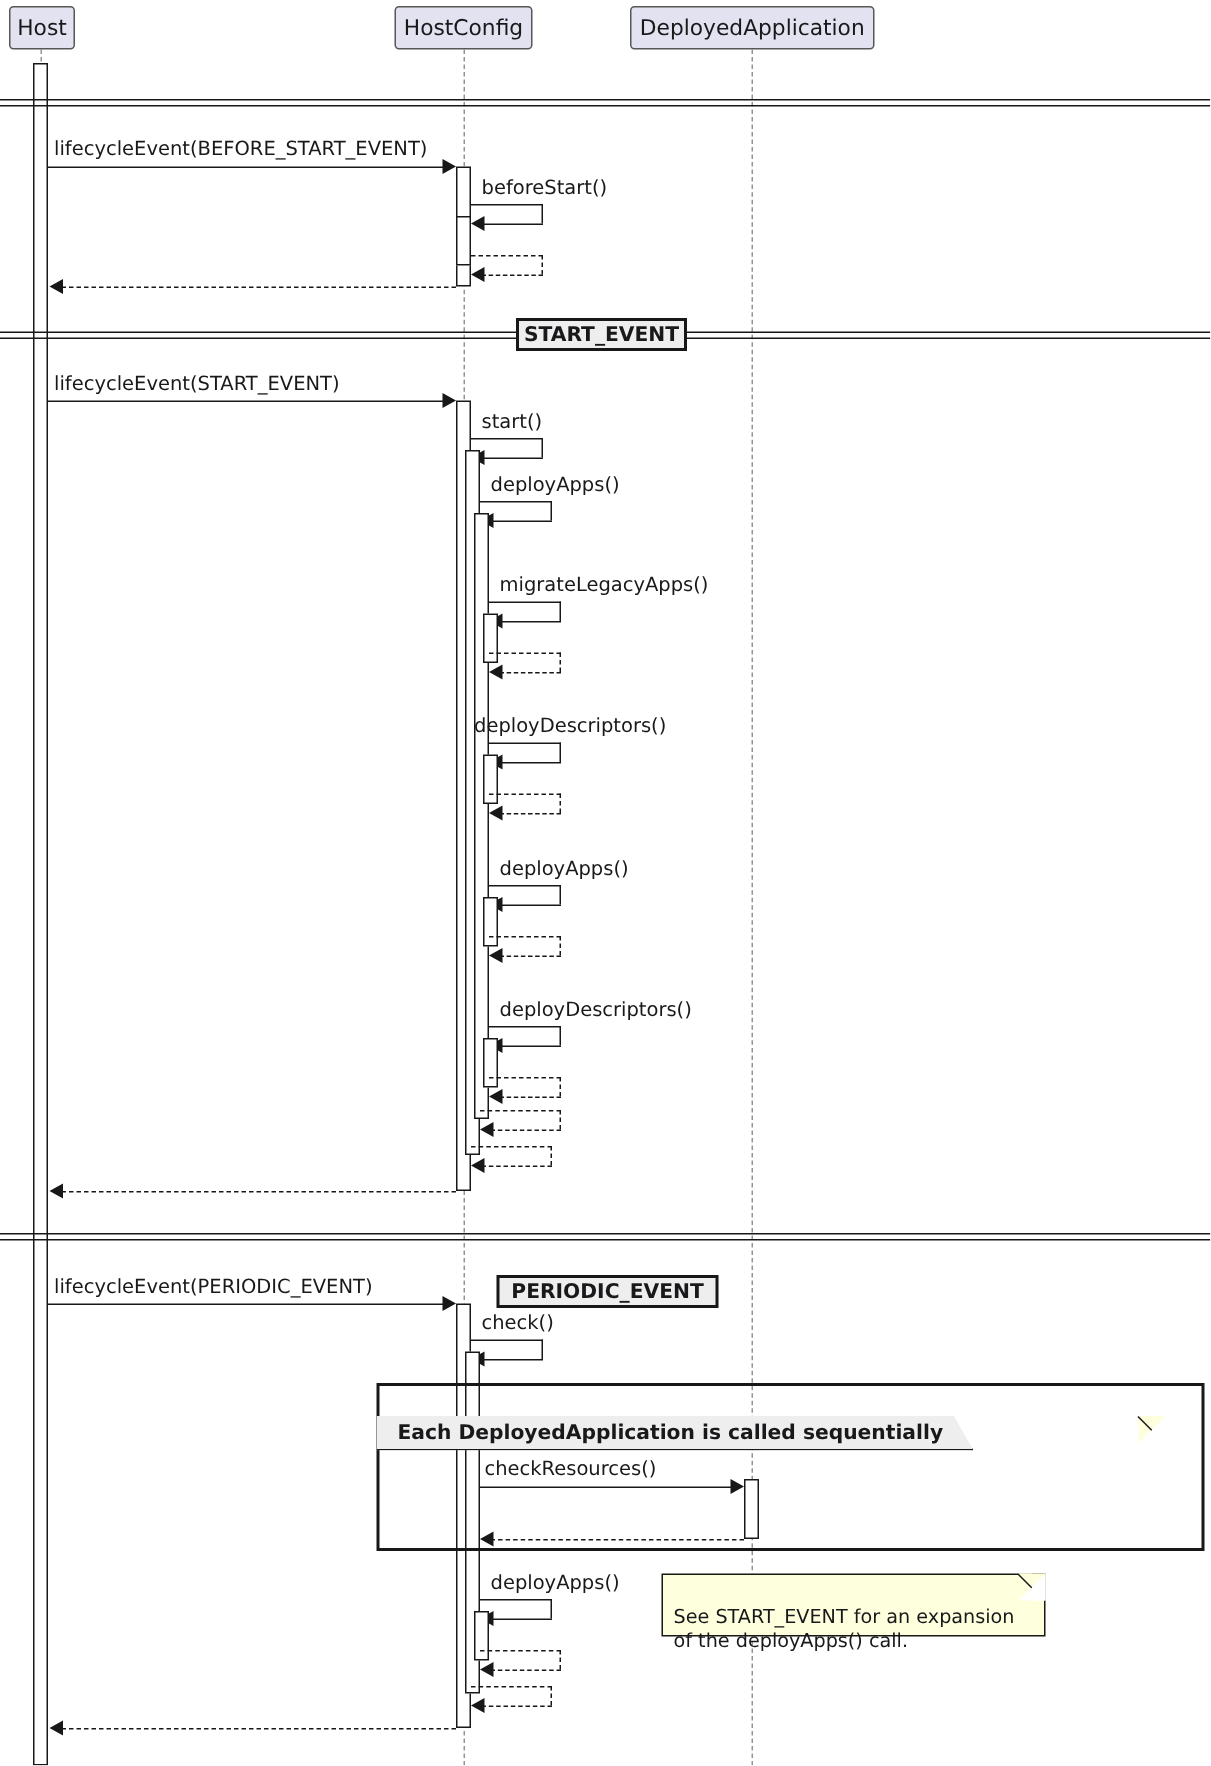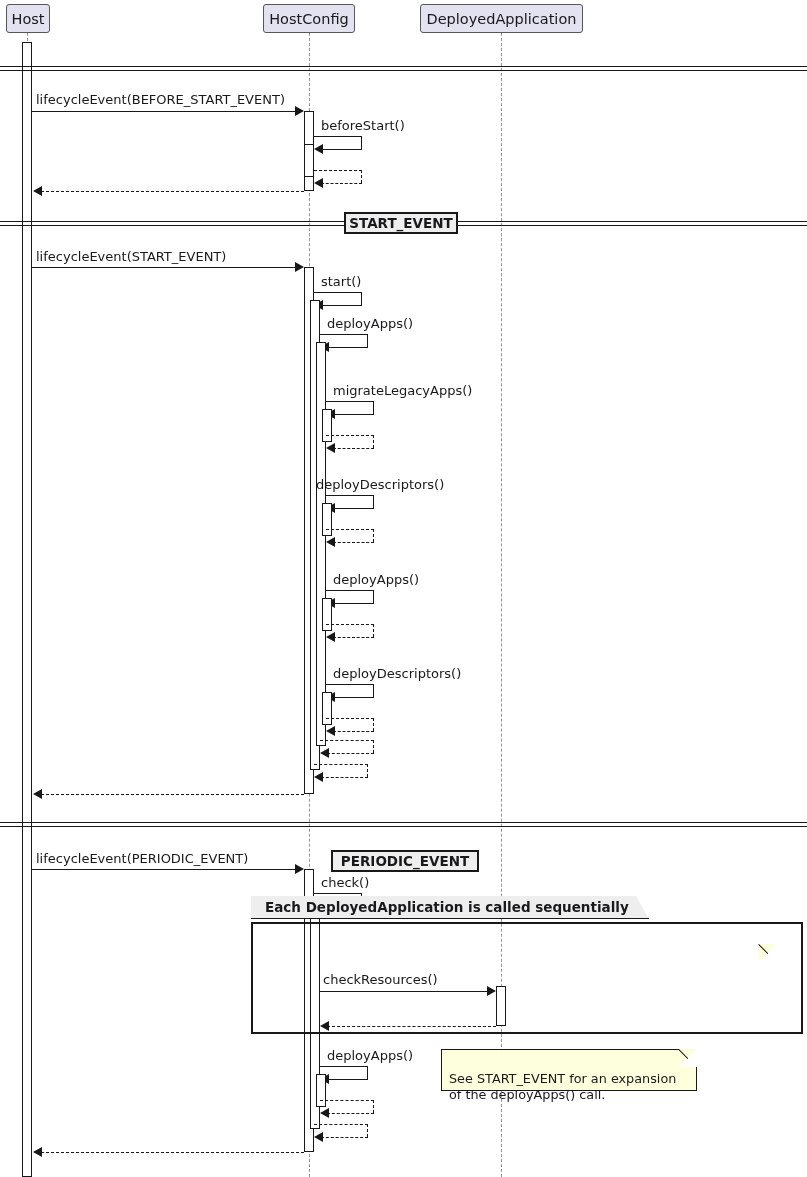--- a/index.html
+++ b/index.html
@@ -235,21 +235,21 @@
 
   <div class="msg-label" style="left:321px;top:875px;">check()</div>
   <div class="msg-line" style="left:314px;top:893px;width:48px;"></div>
   <div class="vline" style="left:361px;top:893px;height:13px;"></div>
   <div class="msg-line" style="left:321px;top:906px;width:41px;"></div>
   <div class="arrow-left" style="left:314px;top:901px;"></div>
 
   <div class="activation" style="left:310px;top:901px;width:10px;height:228px;"></div>
 
   <div class="group-frame" style="left:251px;top:922px;width:552px;height:112px;"></div>
-  <div class="group-tab" style="left:251px;top:896px;width:398px;height:23px;">
+  <div class="group-tab" style="left:251px;top:944px;width:398px;height:23px;">
     <span>Each DeployedApplication is called sequentially</span>
   </div>
 
   <div class="msg-label" style="left:323px;top:972px;">checkResources()</div>
   <div class="msg-line" style="left:320px;top:991px;width:169px;"></div>
   <div class="arrow-right" style="left:487px;top:986px;"></div>
 
   <div class="activation" style="left:496px;top:986px;width:10px;height:40px;"></div>
 
   <div class="msg-line dashed" style="left:327px;top:1026px;width:169px;"></div>

